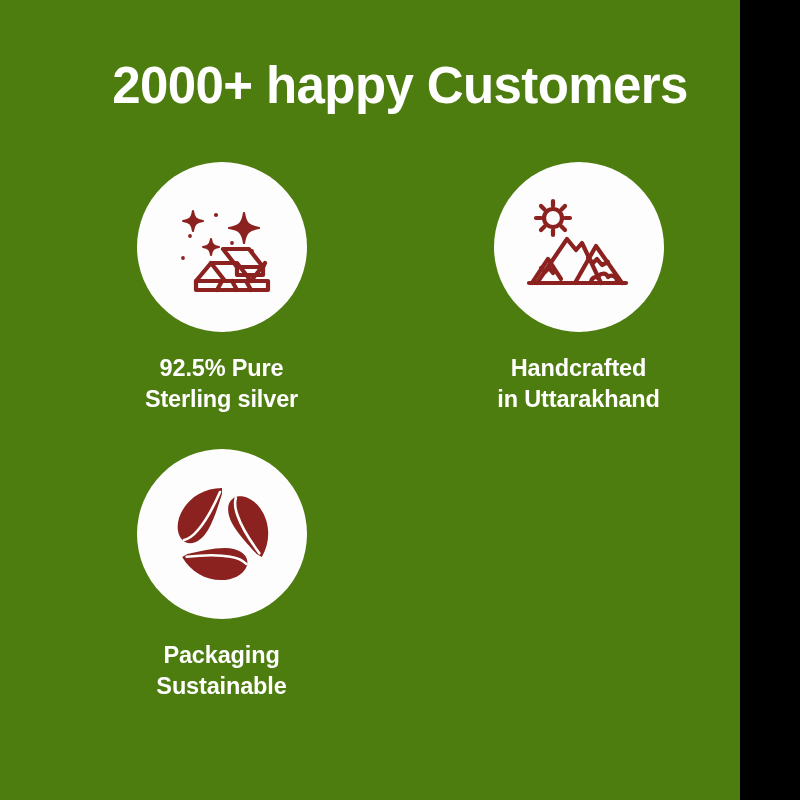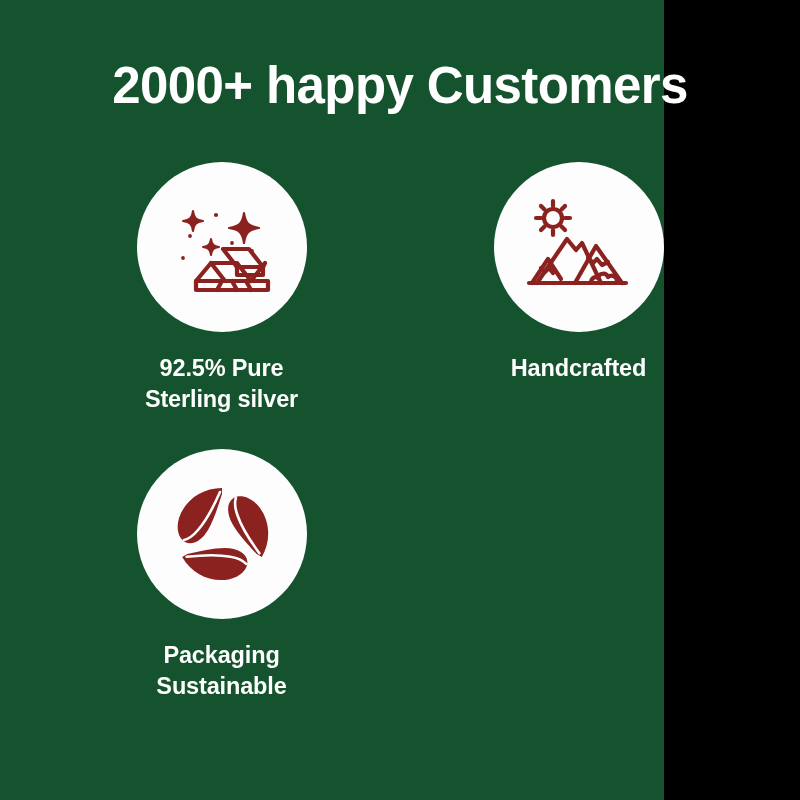--- a/index.html
+++ b/index.html
@@ -8,23 +8,23 @@
   }
   body {
     width: 800px;
     height: 800px;
     background: #000000;
     font-family: "Liberation Sans", sans-serif;
     overflow: hidden;
   }
   .poster {
     position: relative;
-    width: 664px;
+    width: 740px;
     height: 800px;
-    background: #14532d;
+    background: #4d7c0f;
     box-sizing: border-box;
   }
   .headline {
     position: absolute;
     top: 58px;
     left: 0;
     width: 800px;
     text-align: center;
     color: #ffffff;
     font-size: 51px;
@@ -147,20 +147,21 @@
             <path d="M18 77 L22 81 L26 77 L30 82"></path>
 
             <path d="M68 92 C68 87 72 85 75 87 C76 82 83 81 85 86 C88 83 94 85 94 90"></path>
 
             <path d="M6 92 L103 92"></path>
           </svg>
         </span>
       </div>
       <div class="caption">
         <span class="ln">Handcrafted</span>
+        <span class="ln">in Uttarakhand</span>
       </div>
     </div>
 
 
     <div class="feature">
       <div class="badge">
         <span>
           <svg width="108" height="108" viewBox="0 0 108 108" fill="none">
             <g fill="#8B2220">
               <g>

